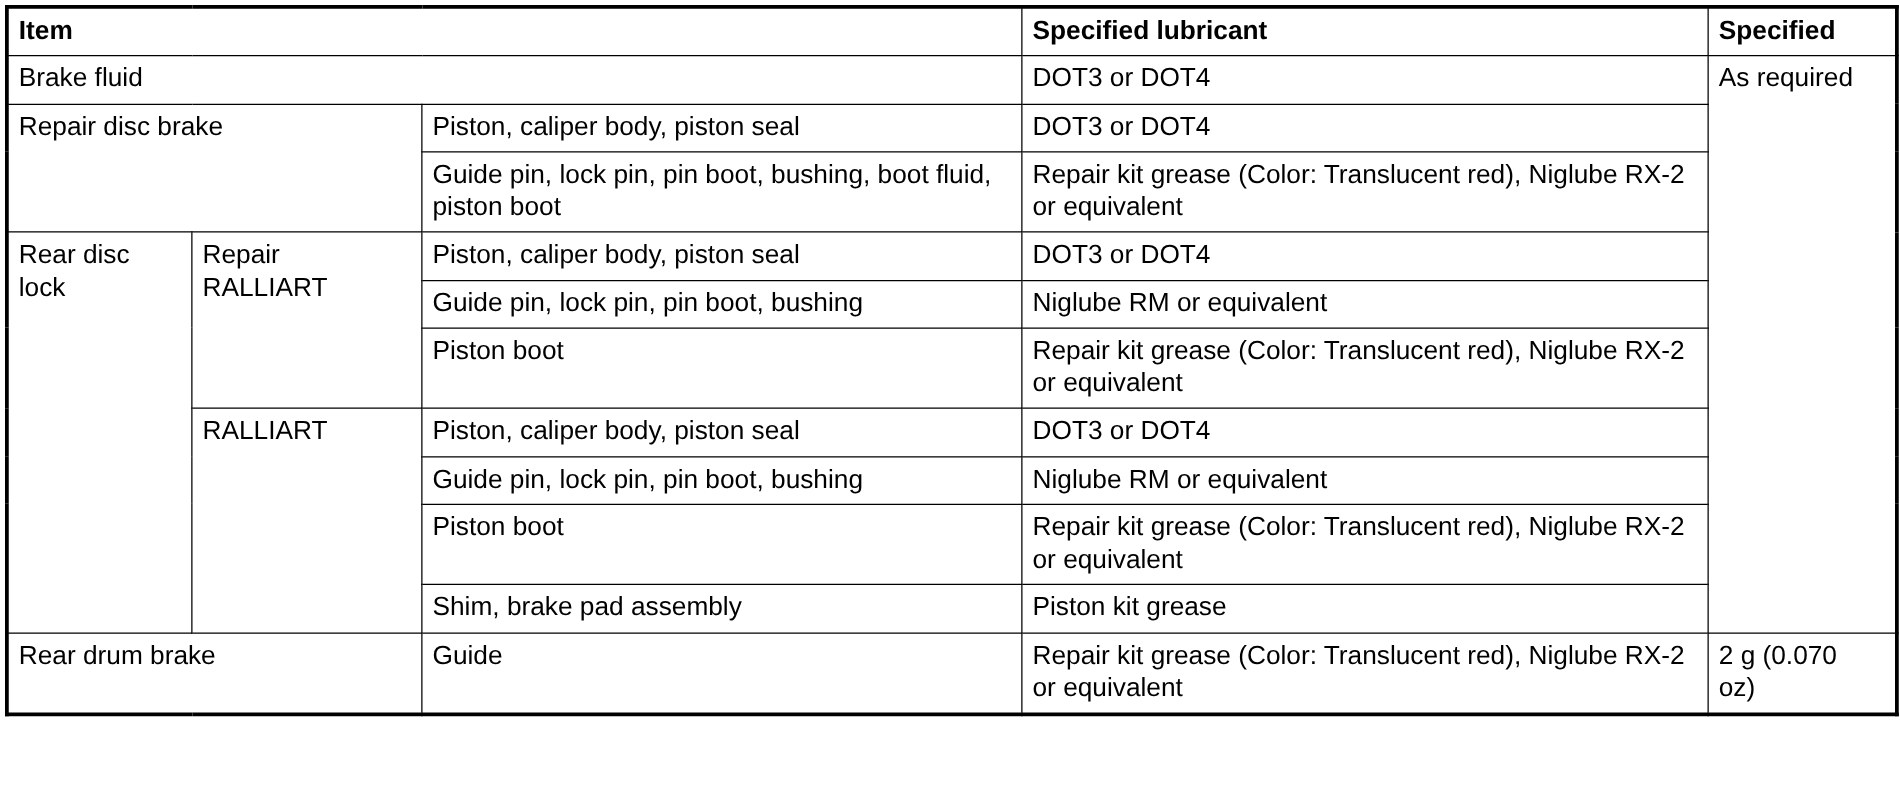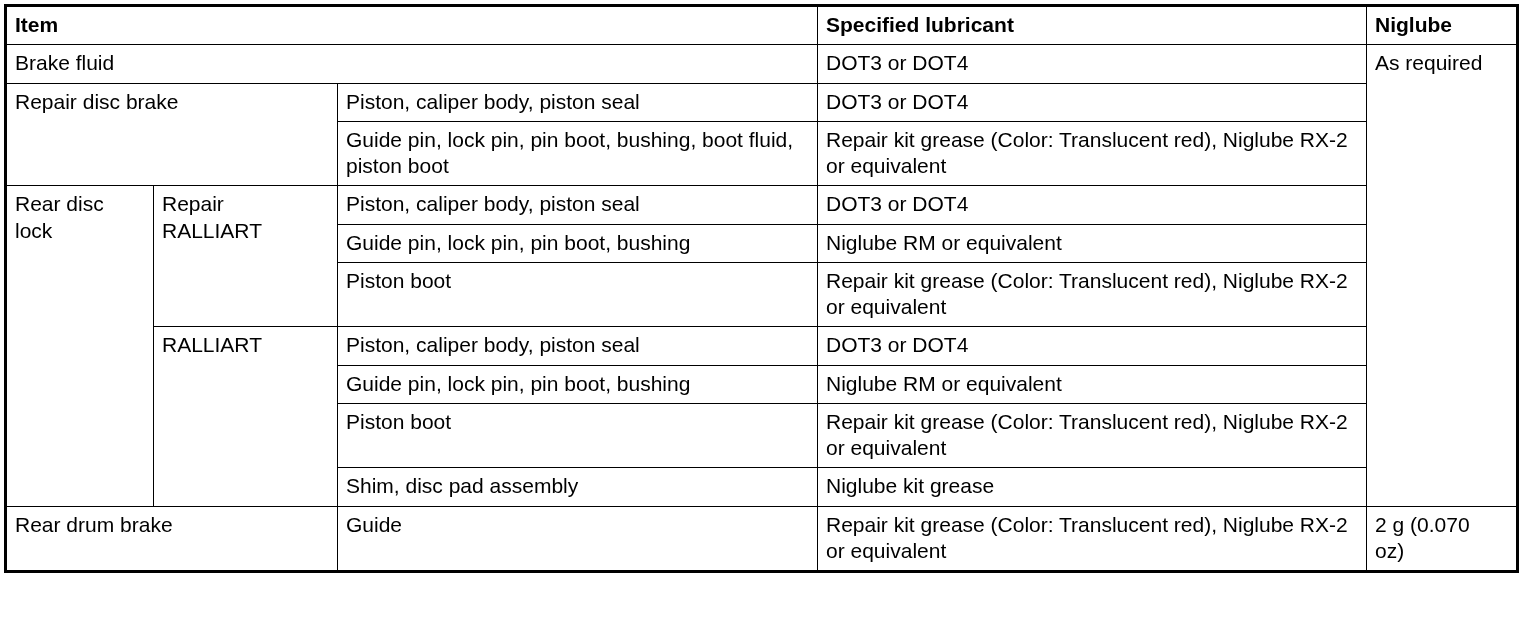--- a/index.html
+++ b/index.html
@@ -58,21 +58,21 @@
       <col class="col-a">
       <col class="col-b">
       <col class="col-c">
       <col class="col-d">
       <col class="col-e">
     </colgroup>
     <thead>
       <tr>
         <th colspan="3">Item</th>
         <th>Specified lubricant</th>
-        <th>Niglube</th>
+        <th>Specified</th>
       </tr>
     </thead>
     <tbody>
 
       <tr>
         <td colspan="3">Brake fluid</td>
         <td>DOT3 or DOT4</td>
         <td rowspan="10">As required</td>
       </tr>
 
@@ -114,22 +114,22 @@
         <td>Guide pin, lock pin, pin boot, bushing</td>
         <td>Niglube RM or equivalent</td>
       </tr>
 
       <tr>
         <td>Piston boot</td>
         <td>Repair kit grease (Color: Translucent red), Niglube RX-2 or equivalent</td>
       </tr>
 
       <tr>
-        <td>Shim, disc pad assembly</td>
-        <td>Niglube kit grease</td>
+        <td>Shim, brake pad assembly</td>
+        <td>Piston kit grease</td>
       </tr>
 
       <tr>
         <td colspan="2">Rear drum brake</td>
         <td>Guide</td>
         <td>Repair kit grease (Color: Translucent red), Niglube RX-2 or equivalent</td>
         <td>2 g (0.070 oz)</td>
       </tr>
 
     </tbody>

